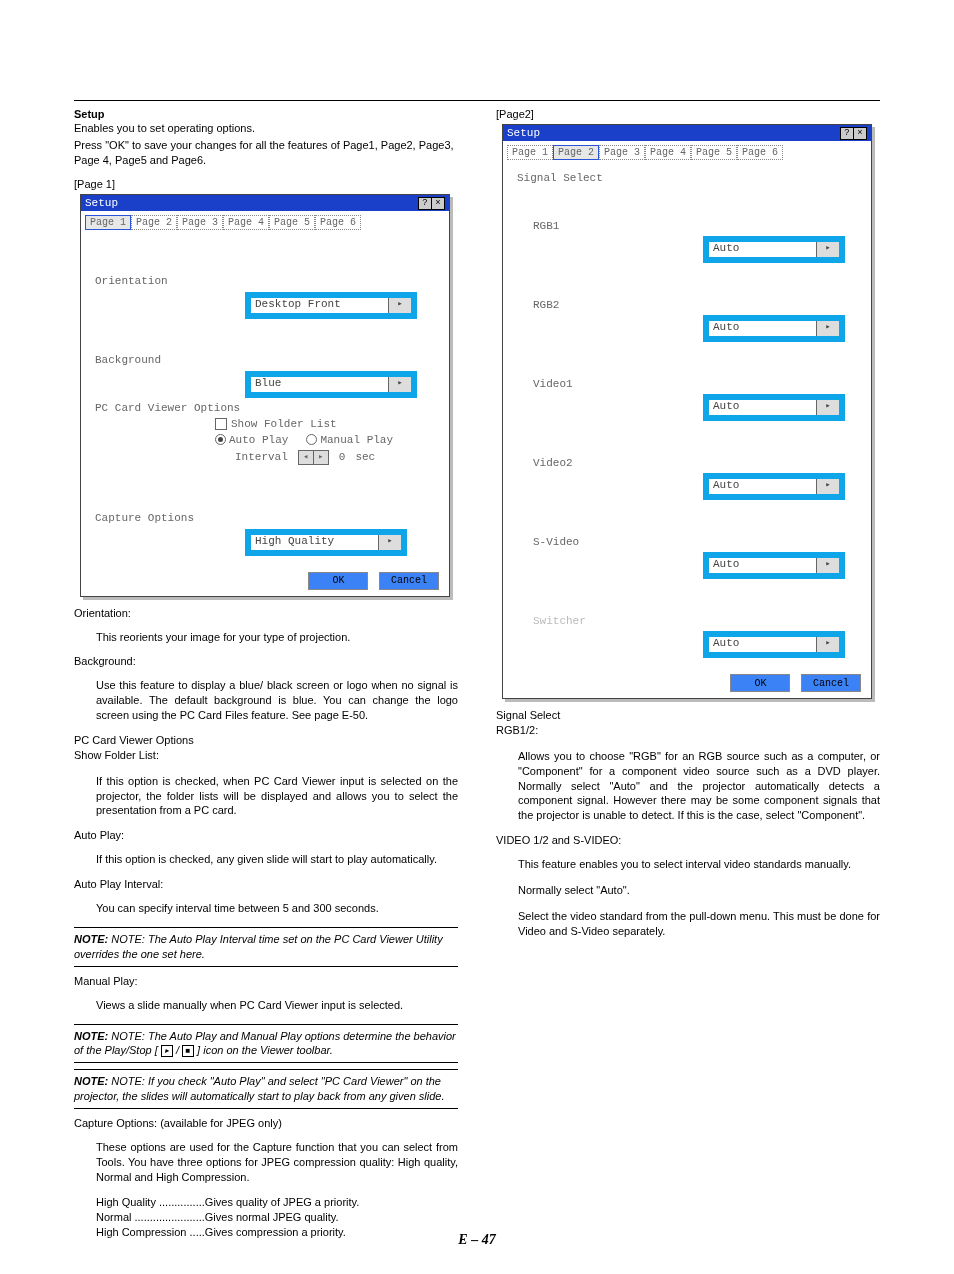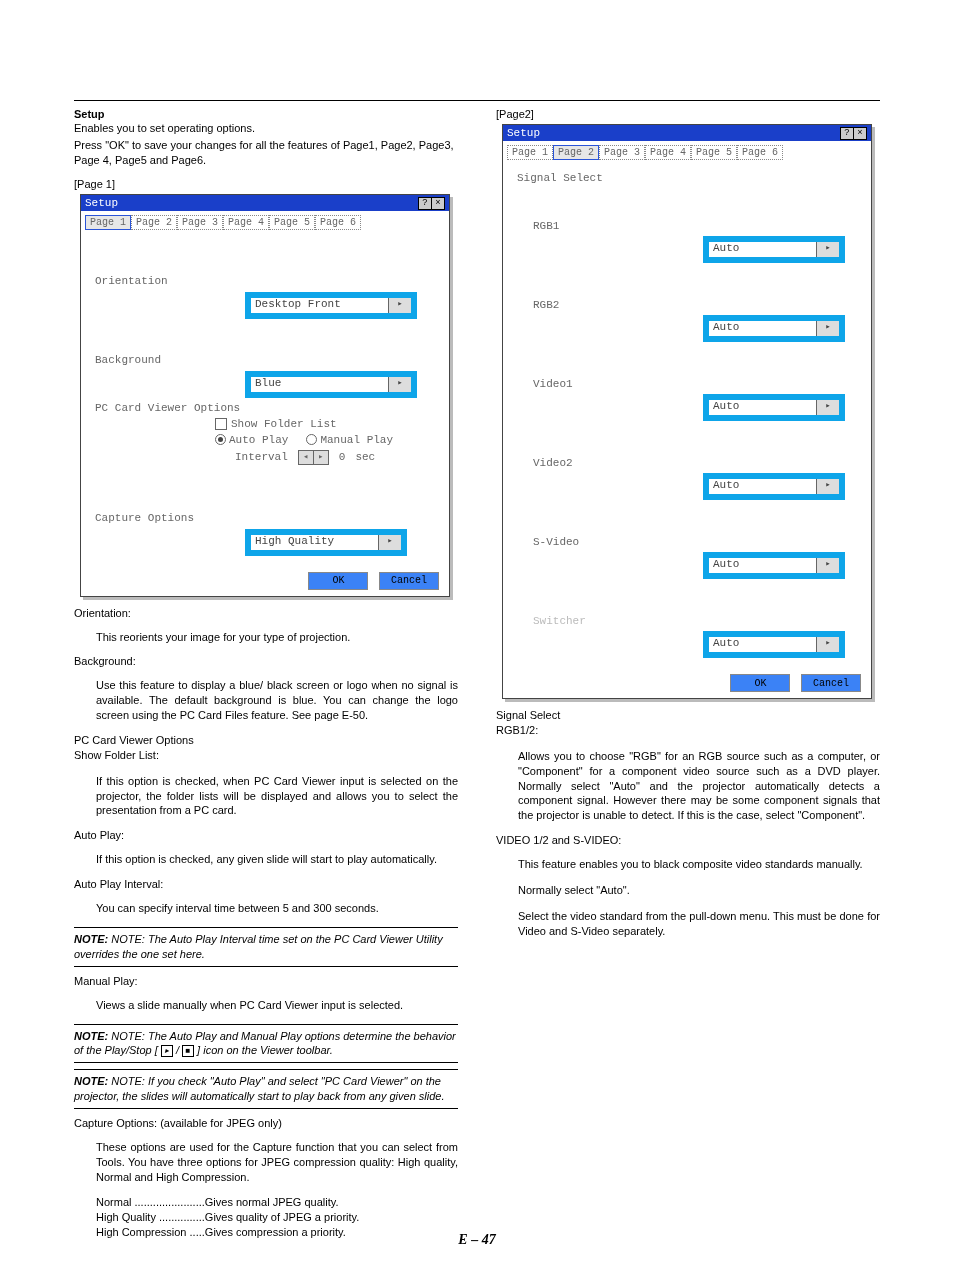--- a/index.html
+++ b/index.html
@@ -299,22 +299,22 @@
   <p class="note"><b>NOTE:</b> <span style="font-style:italic">NOTE: The Auto Play Interval time set on the PC Card Viewer Utility overrides the one set here.</span></p>
 
   <p class="lbl">Manual Play:</p>
   <p class="indent">Views a slide manually when PC Card Viewer input is selected.</p>
   <p class="note"><b>NOTE:</b> <span>NOTE: The Auto Play and Manual Play options determine the behavior of the Play/Stop [</span> <span class="ico">▸</span> / <span class="ico">■</span> <span>] icon on the Viewer toolbar.</span></p>
   <p class="note"><b>NOTE:</b> <span>NOTE: If you check "Auto Play" and select "PC Card Viewer" on the projector, the slides will automatically start to play back from any given slide.</span></p>
 
   <p class="lbl">Capture Options: (available for JPEG only)</p>
   <p class="indent">These options are used for the Capture function that you can select from Tools. You have three options for JPEG compression quality: High quality, Normal and High Compression.</p>
   <div class="indent" style="margin-top:8px">
+    <div><span>High Quality ...............</span><span>Gives quality of JPEG a priority.</span></div>
     <div><span>Normal .......................</span><span>Gives normal JPEG quality.</span></div>
-    <div><span>High Quality ...............</span><span>Gives quality of JPEG a priority.</span></div>
     <div><span>High Compression .....</span><span>Gives compression a priority.</span></div>
   </div>
 </div>
 
 <div class="col">
   <p class="lbl" style="margin-top:0">[Page2]</p>
 
   <div class="dlg">
     <div class="titlebar">
       <span>Setup</span>
@@ -379,20 +379,20 @@
       <button>OK</button>
       <button>Cancel</button>
     </div>
   </div>
 
   <p class="lbl">Signal Select</p>
   <p class="para">RGB1/2:</p>
   <p class="indent">Allows you to choose "RGB" for an RGB source such as a computer, or "Component" for a component video source such as a DVD player. Normally select "Auto" and the projector automatically detects a component signal. However there may be some component signals that the projector is unable to detect. If this is the case, select "Component".</p>
 
   <p class="lbl">VIDEO 1/2 and S-VIDEO:</p>
-  <p class="indent">This feature enables you to black composite video standards manually.</p>
+  <p class="indent">This feature enables you to select interval video standards manually.</p>
   <p class="indent">Normally select "Auto".</p>
   <p class="indent">Select the video standard from the pull-down menu. This must be done for Video and S-Video separately.</p>
 </div>
 </div>
 
 <div class="footer">E – 47</div>
 </div>
 
 </body></html>

